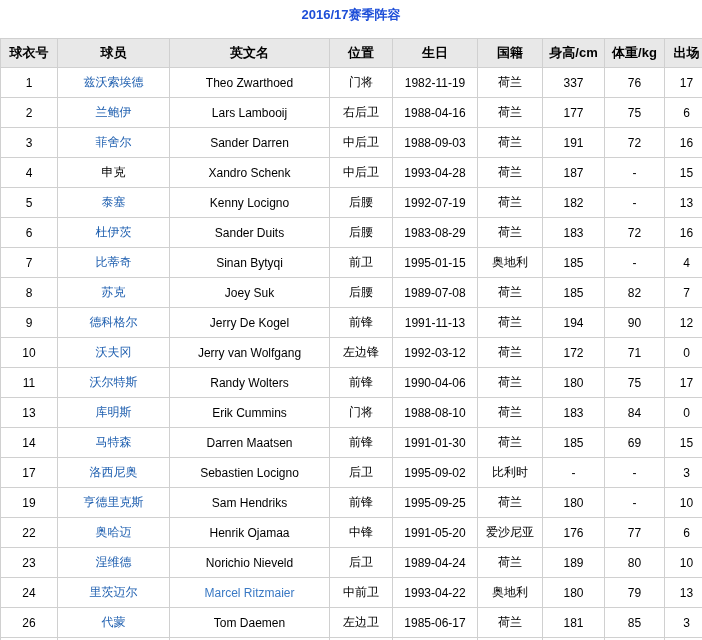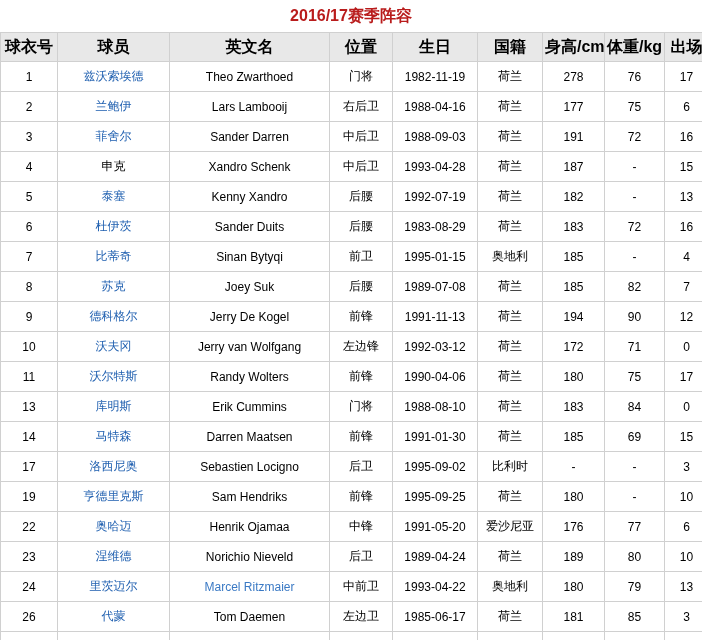--- a/index.html
+++ b/index.html
@@ -15,42 +15,42 @@
     color: #000000;
     overflow: hidden;
   }
   .page {
     width: 702px;
     box-sizing: border-box;
   }
   .title {
     text-align: center;
     font-weight: bold;
-    font-size: 16px;
-    padding: 6px 0 5px 0;
-    color: #b91c1c;
+    font-size: 13px;
+    padding: 6px 0 14px 0;
+    color: #1d4ed8;
   }
   table.squad {
     border-collapse: collapse;
     width: 702px;
     table-layout: fixed;
   }
   table.squad th, table.squad td {
     border: 1px solid #d0d0d0;
     text-align: center;
     vertical-align: middle;
     height: 29px;
     padding: 0 2px;
     overflow: hidden;
     white-space: nowrap;
   }
   table.squad thead th {
     background: #e8e8e8;
     font-weight: bold;
-    font-size: 16px;
+    font-size: 13px;
     color: #000;
     height: 28px;
   }
   table.squad tbody td {
     font-size: 12px;
     background: #ffffff;
   }
   .lnk {
     color: #2060b0;
     font-family: Liberation Mono, monospace;
@@ -103,21 +103,21 @@
       </tr>
     </thead>
     <tbody>
         <tr>
           <td>1</td>
           <td class="lnk">兹沃索埃德</td>
           <td>Theo Zwarthoed</td>
           <td>门将</td>
           <td>1982-11-19</td>
           <td>荷兰</td>
-          <td>278</td>
+          <td>337</td>
           <td>76</td>
           <td>17</td>
         </tr>
         <tr>
           <td>2</td>
           <td class="lnk">兰鲍伊</td>
           <td>Lars Lambooij</td>
           <td>右后卫</td>
           <td>1988-04-16</td>
           <td>荷兰</td>
@@ -143,21 +143,21 @@
           <td>中后卫</td>
           <td>1993-04-28</td>
           <td>荷兰</td>
           <td>187</td>
           <td>-</td>
           <td>15</td>
         </tr>
         <tr>
           <td>5</td>
           <td class="lnk">泰塞</td>
-          <td>Kenny Xandro</td>
+          <td>Kenny Locigno</td>
           <td>后腰</td>
           <td>1992-07-19</td>
           <td>荷兰</td>
           <td>182</td>
           <td>-</td>
           <td>13</td>
         </tr>
         <tr>
           <td>6</td>
           <td class="lnk">杜伊茨</td>

